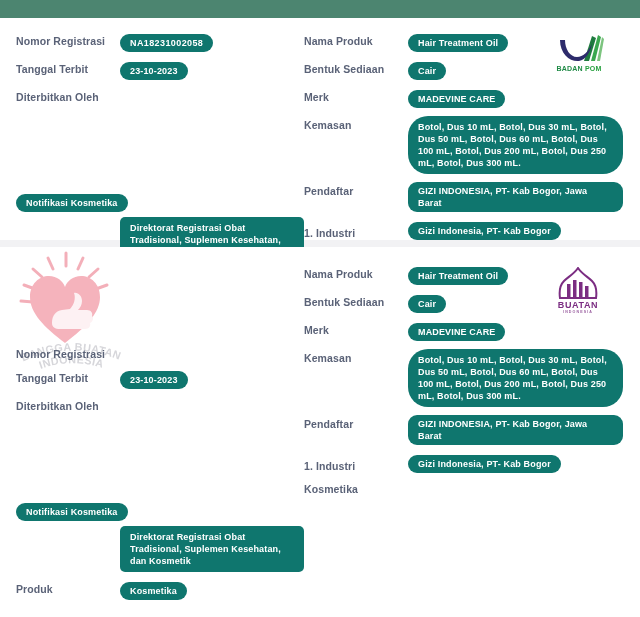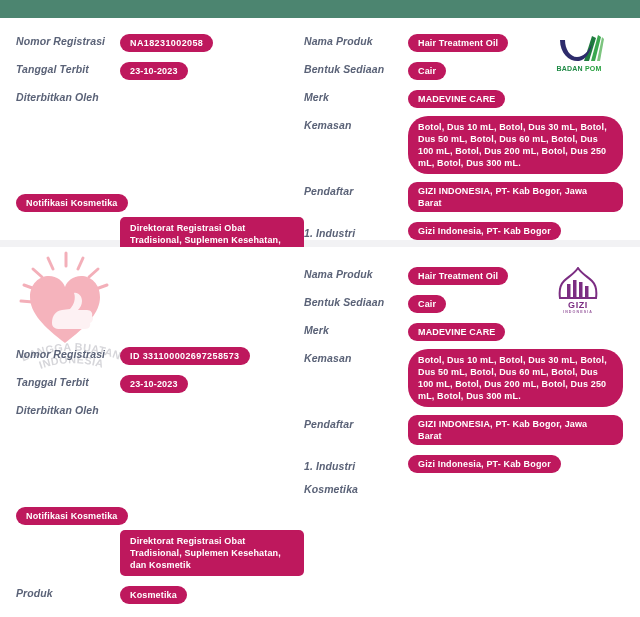--- a/index.html
+++ b/index.html
@@ -70,30 +70,29 @@
   }
   .row.tight { margin-bottom: 5px; flex-direction: column; }
 
   .lbl {
     color: #5a6277;
     font-size: 10.5px;
     font-weight: bold;
     line-height: 14px;
     padding-top: 2px;
     letter-spacing: .1px;
-    font-style: italic;
   }
   .col-left  .lbl { width: 104px; flex: 0 0 104px; }
   .col-right .lbl { width: 104px; flex: 0 0 104px; }
 
   .lbl.two-line { line-height: 23px; }
 
   .pill {
     display: inline-block;
-    background: #be185d;
+    background: #0f766e;
     color: #ffffff;
     font-size: 9px;
     font-weight: bold;
     line-height: 12px;
     border-radius: 9px;
     padding: 3px 10px;
     letter-spacing: .15px;
     max-width: 215px;
   }
   .pill.wide { max-width: 185px; border-radius: 5px; padding: 5px 10px; }
@@ -356,23 +355,20 @@
           </text>
         </svg>
       </div>
 
       <div class="card-body" style="padding-top:98px;">
 
         <div class="col-left">
 
           <div class="row">
             <div class="lbl">Nomor Registrasi</div>
-            <div class="pill-holder">
-              <span class="pill reg">ID 331100002697258573</span>
-            </div>
           </div>
 
           <div class="row">
             <div class="lbl">Tanggal Terbit</div>
             <div class="pill-holder">
               <span class="pill">23-10-2023</span>
             </div>
           </div>
 
           <div class="row tight">
@@ -406,21 +402,21 @@
                        C27 7, 33 10, 37 14
                        C41 18, 42 24, 41 31
                        L5 31
                        C4 24, 5 18, 9 14
                        C13 10, 19 7, 23 1 Z" fill="none" stroke="#7b2d82" stroke-width="2"></path>
               <rect x="12" y="17" width="3.5" height="14" fill="#7b2d82"></rect>
               <rect x="18" y="13" width="3.5" height="18" fill="#7b2d82"></rect>
               <rect x="24" y="15" width="3.5" height="16" fill="#7b2d82"></rect>
               <rect x="30" y="19" width="3.5" height="12" fill="#7b2d82"></rect>
             </svg>
-            <div class="cap1">GIZI</div>
+            <div class="cap1">BUATAN</div>
             <div class="cap2">INDONESIA</div>
           </div>
 
           <div class="row">
             <div class="lbl">Nama Produk</div>
             <div class="pill-holder">
               <span class="pill">Hair Treatment Oil</span>
             </div>
           </div>
 

